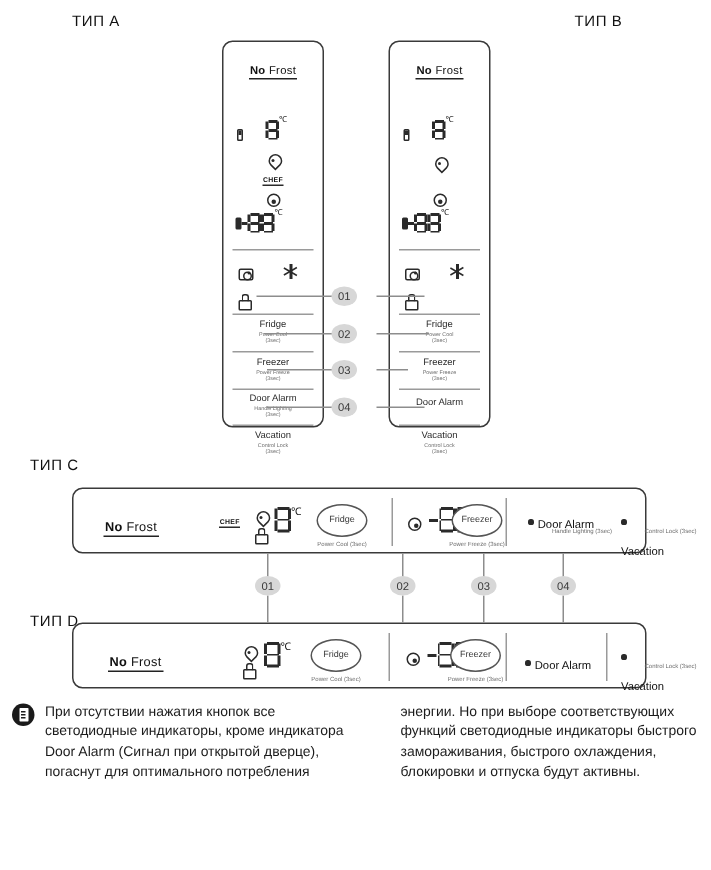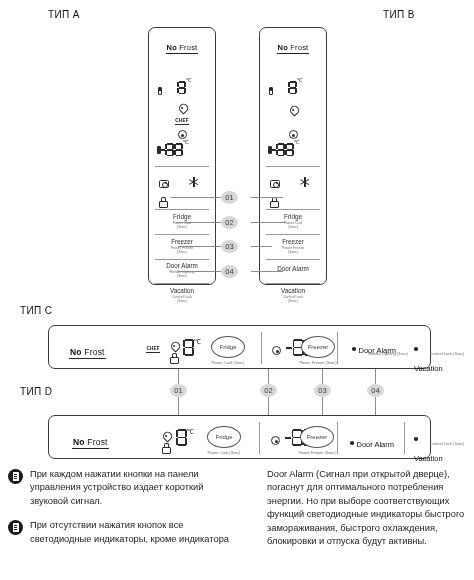--- a/index.html
+++ b/index.html
@@ -393,21 +393,21 @@
 <div class="marker" style="left:260px;top:384px;">02</div>
 
 <div class="lead" style="left:322px;top:369px;width:1px;height:16px;"></div>
 <div class="lead" style="left:322px;top:397px;width:1px;height:18px;"></div>
 <div class="marker" style="left:314px;top:384px;">03</div>
 
 <div class="lead" style="left:375px;top:369px;width:1px;height:16px;"></div>
 <div class="lead" style="left:375px;top:397px;width:1px;height:18px;"></div>
 <div class="marker" style="left:367px;top:384px;">04</div>
 
-<div class="type-label" style="position:absolute;left:20px;top:386px;">ТИП D</div>
+<div class="type-label" style="position:absolute;left:20px;top:409px;">ТИП D</div>
 
 <div class="panel-box" style="position:absolute;left:48px;top:415px;width:383px;height:44px;">
 
   <div style="position:absolute;left:23px;top:15px;">
     <span class="nofrost" style="font-size:8.5px;"><b>No</b><span class="light"> Frost</span></span>
   </div>
 
   <div style="position:absolute;left:113px;top:10px;">
     <span class="icon-drop"></span>
   </div>
@@ -445,23 +445,19 @@
 
   <div style="position:absolute;left:365px;top:13px;">
     <span class="dot"></span><span style="font-size:7.5px;">Vacation</span>
   </div>
   <div class="sublabel" style="position:absolute;left:362px;top:25px;width:72px;font-size:4px;">Control Lock (3sec)</div>
 </div>
 
 <div style="position:absolute;left:8px;top:468px;width:460px;
             column-count:2; column-gap:14px;">
 
-  <div class="note-row">
-    <div class="note-icon"></div>
-    <div class="note-text">При каждом нажатии кнопки на панели управления устройство издает короткий звуковой сигнал.</div>
-  </div>
 
   <div class="note-row">
     <div class="note-icon"></div>
     <div class="note-text">При отсутствии нажатия кнопок все светодиодные индикаторы, кроме индикатора Door Alarm (Сигнал при открытой дверце), погаснут для оптимального потребления энергии. Но при выборе соответствующих функций светодиодные индикаторы быстрого замораживания, быстрого охлаждения, блокировки и отпуска будут активны.</div>
   </div>
 
 </div>
 
 </body></html>

